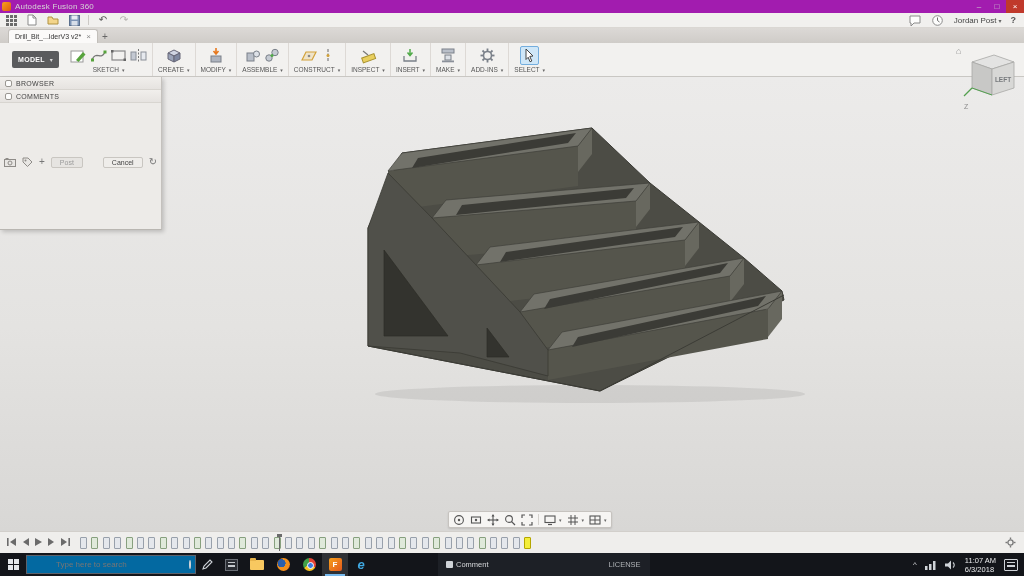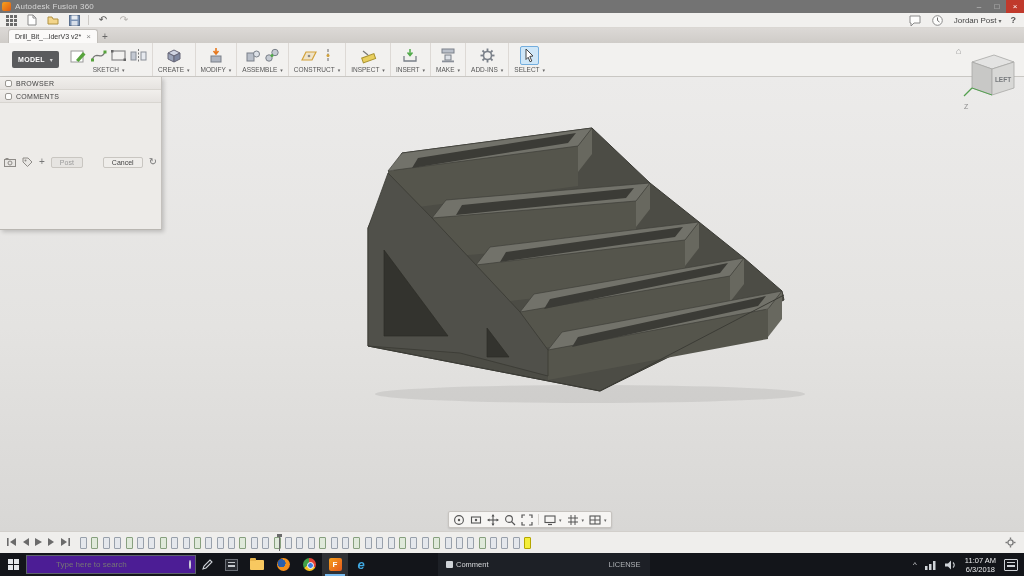--- a/index.html
+++ b/index.html
@@ -4,21 +4,21 @@
 <style>
   * { margin:0; padding:0; box-sizing:border-box; }
   html,body { background:#444; }
   .screen {
     position:relative; width:1024px; height:576px; overflow:hidden;
     font-family:"Liberation Sans","DejaVu Sans",sans-serif;
     background:#e6e6e4; user-select:none;
   }
   
   .titlebar { position:absolute; left:0; top:0; width:1024px; height:13px;
-    background:#737373; color:#d6d6d6; display:flex; align-items:center; font-size:8px; }
+    background:#a21caf; color:#d6d6d6; display:flex; align-items:center; font-size:8px; }
   .titlebar .logo { width:9px; height:9px; margin:0 4px 0 2px;
     background:linear-gradient(135deg,#f6a21d,#e05a10); border-radius:2px; }
   .titlebar .t-title { flex:0 0 auto; letter-spacing:.2px; }
   .titlebar .spacer { flex:1; }
   .winbtn { width:18px; height:13px; display:flex; align-items:center; justify-content:center;
     color:#cfcfcf; font-size:8px; line-height:1; }
   .winbtn.close { background:#c0392b; color:#fff; }
   
   .menubar { position:absolute; left:0; top:13px; width:1024px; height:15px;
     background:#f1f0ee; border-bottom:1px solid #dad7d3; display:flex; align-items:center;
@@ -100,21 +100,21 @@
   .tf-selected { background:#f4ee3a; border-color:#b4a600; }
   .tl-marker { position:absolute; left:279px; top:2px; width:1px; height:17px; background:#6b6b6b; }
   .tl-marker::before { content:""; position:absolute; left:-2px; top:0; width:5px; height:3px; background:#6b6b6b; }
   .tl-gear { position:absolute; right:8px; top:5px; }
   
   .taskbar { position:absolute; left:0; top:553px; width:1024px; height:23px;
     background:#13151a; display:flex; align-items:center; color:#d8dadd; }
   .tb-start { width:26px; height:23px; display:flex; align-items:center; justify-content:center; }
   .win-logo { display:grid; grid-template-columns:5px 5px; grid-template-rows:5px 5px; gap:1px; }
   .win-logo span { background:#e3e6ea; }
-  .tb-search { width:170px; height:19px; background:#4c1d95; border:1px solid #5d626b;
+  .tb-search { width:170px; height:19px; background:#0369a1; border:1px solid #5d626b;
     display:flex; align-items:center; gap:23px; padding:0 6px; }
   .tb-search input { background:transparent; border:none; outline:none; color:#c3c6ca;
     font-size:8px; width:120px; font-family:"Liberation Sans",sans-serif; }
   .cortana-circle { width:9px; height:9px; border:1.5px solid #cfd3d8; border-radius:50%; margin-left:auto; }
   .tb-pen { width:22px; height:23px; display:flex; align-items:center; justify-content:center; }
   .tb-app { width:26px; height:23px; display:flex; align-items:center; justify-content:center; position:relative; }
   .tb-app.active { background:rgba(255,255,255,.12); }
   .tb-app.active::after { content:""; position:absolute; left:3px; right:3px; bottom:0; height:2px; background:#76b9ed; }
   .app-dark { width:13px; height:12px; background:#2a2d33; border:1px solid #6a6e75; }
   .app-dark i { display:block; margin:2px; width:7px; height:1.5px; background:#c6cace; }
@@ -132,21 +132,21 @@
     display:flex; align-items:center; justify-content:center; }
   .edge-e { font-size:13px; font-weight:bold; color:#3fa7e0; font-style:italic; line-height:1; }
   .peek-window { position:absolute; left:438px; top:553px; width:212px; height:23px;
     background:#1d2026; display:flex; align-items:center; font-size:7.5px; color:#d5d7da; }
   .peek-item { display:flex; align-items:center; gap:3px; }
   .peek-sq { width:7px; height:7px; background:#cfd3d8; border-radius:1px; }
   .peek-1 { margin-left:8px; }
   .peek-2 { margin-left:120px; color:#aeb1b5; }
   .tb-tray { margin-left:auto; display:flex; align-items:center; gap:8px; padding-right:6px; }
   .tray-caret { font-size:8px; color:#d8dadd; }
-  .tb-clock { text-align:center; font-size:7.5px; line-height:9px; color:#e8e9eb; }
+  .tb-clock { text-align:left; font-size:7.5px; line-height:9px; color:#e8e9eb; }
   .action-center { width:14px; height:12px; border:1px solid #cfd3d8; border-radius:1px; position:relative; }
   .action-center i { display:block; margin:2px 2px 0; height:1.5px; background:#cfd3d8; }
   .ico-svg { display:block; }
 </style>
 </head>
 <body>
 
 <div class="screen">
 
   <div class="titlebar">

